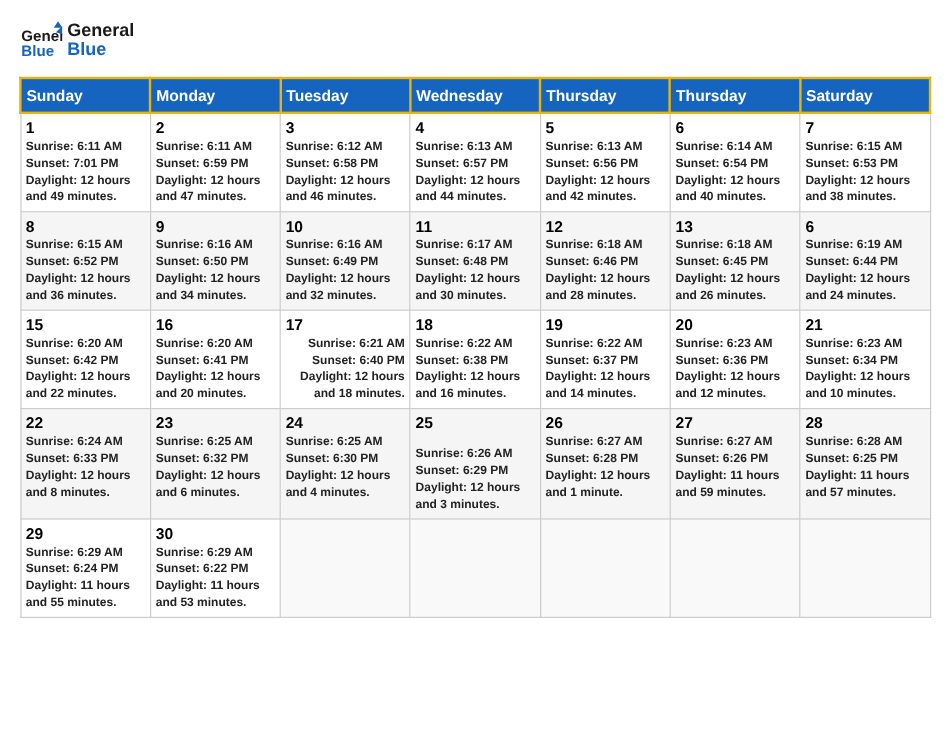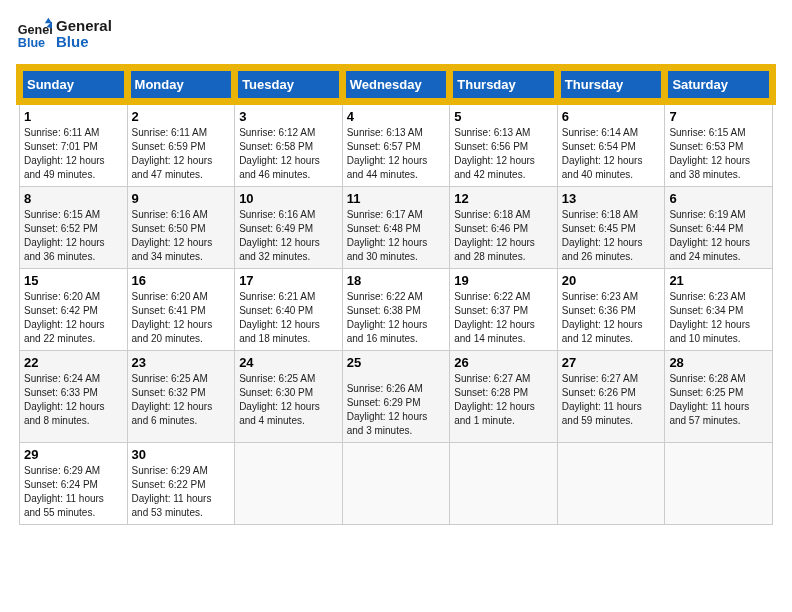--- a/index.html
+++ b/index.html
@@ -42,21 +42,21 @@
       border-collapse: collapse;
       font-size: 11px;
     }
     thead th {
       background: #1565c0;
       color: #fff;
       padding: 6px 4px;
       text-align: left;
       font-size: 13px;
       font-weight: bold;
-      border: 7px solid #eab308;
+      border: 2px solid #eab308;
       margin-top: 10px;
     }
     tbody td {
       border: 1px solid #ccc;
       vertical-align: top;
       padding: 4px;
       width: 14.28%;
       height: 80px;
       background: #fff;
     }
@@ -66,20 +66,21 @@
     .day-num {
       font-size: 13px;
       font-weight: bold;
       margin-bottom: 2px;
       display: block;
     }
     .day-info {
       font-size: 10px;
       color: #222;
       line-height: 1.4;
+      font-weight: bold;
     }
     td.empty {
       background: #f9f9f9;
     }
   </style>
 </head>
 <body>
 
 <div class="header">
   <div class="logo">
@@ -225,21 +226,21 @@
         </td>
         <td>
           <span class="day-num">16</span>
           <div class="day-info" style="white-space: pre-line;">Sunrise: 6:20 AM
 Sunset: 6:41 PM
 Daylight: 12 hours
 and 20 minutes.</div>
         </td>
         <td>
           <span class="day-num">17</span>
-          <div class="day-info" style="white-space: pre-line;">Sunrise: 6:21 AM
+          <div class="day-info" style="white-space: pre-line; text-align: right;">Sunrise: 6:21 AM
 Sunset: 6:40 PM
 Daylight: 12 hours
 and 18 minutes.</div>
         </td>
         <td>
           <span class="day-num">18</span>
           <div class="day-info" style="white-space: pre-line;">Sunrise: 6:22 AM
 Sunset: 6:38 PM
 Daylight: 12 hours
 and 16 minutes.</div>

